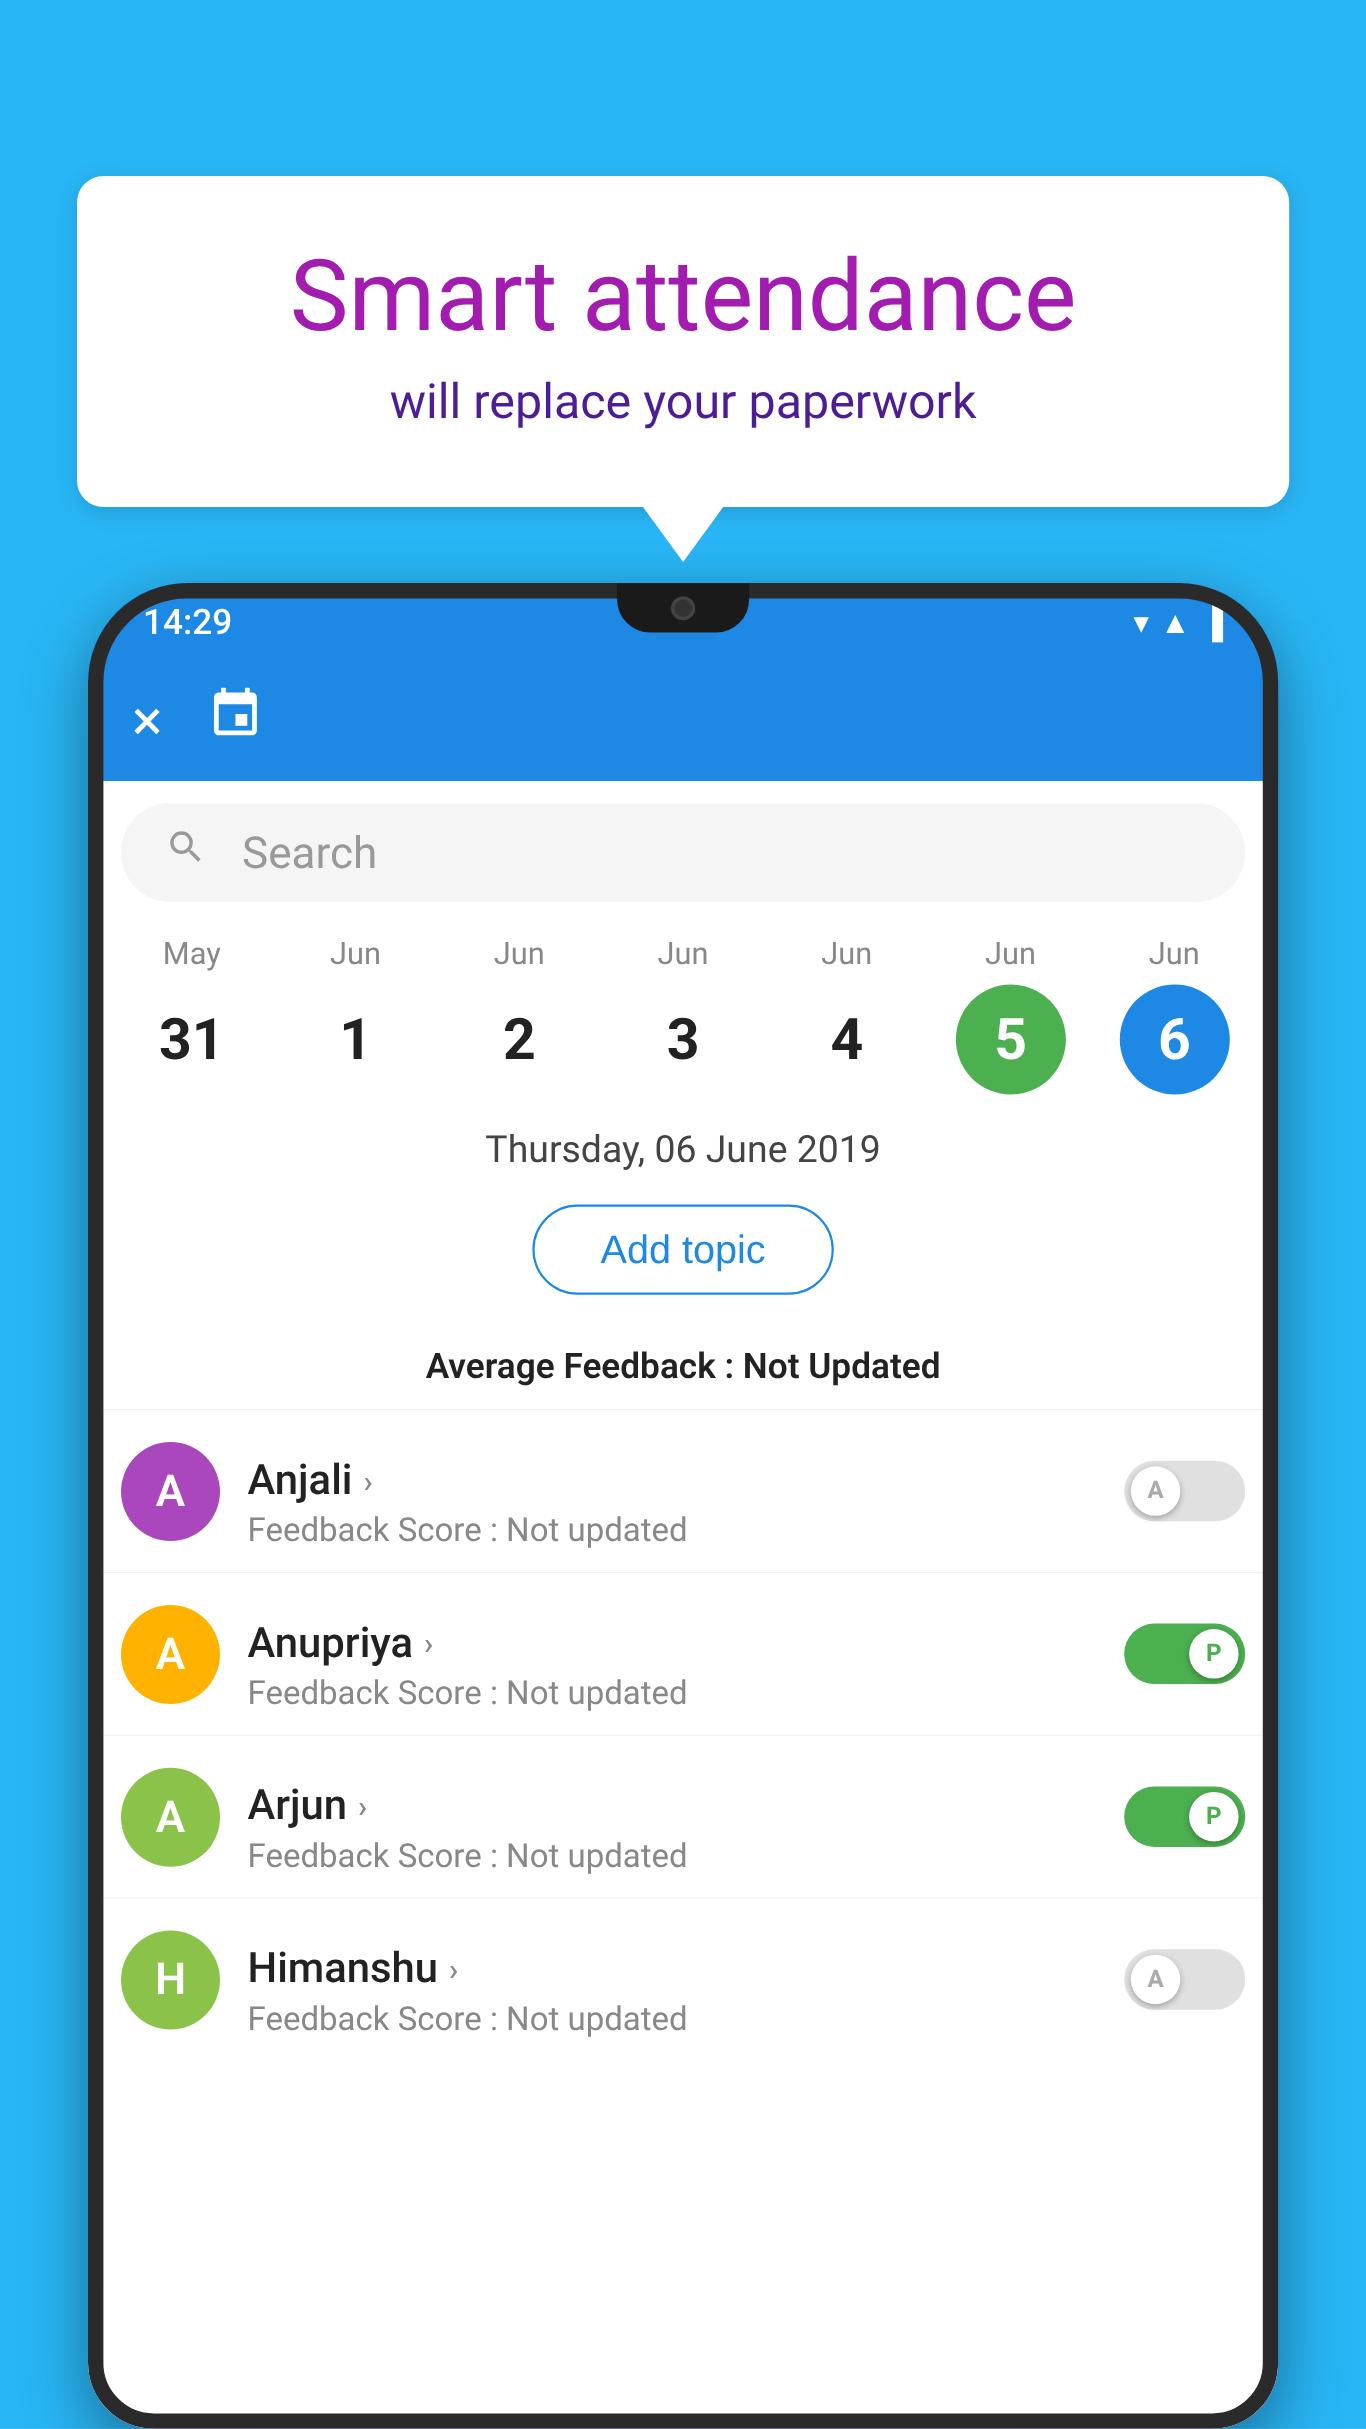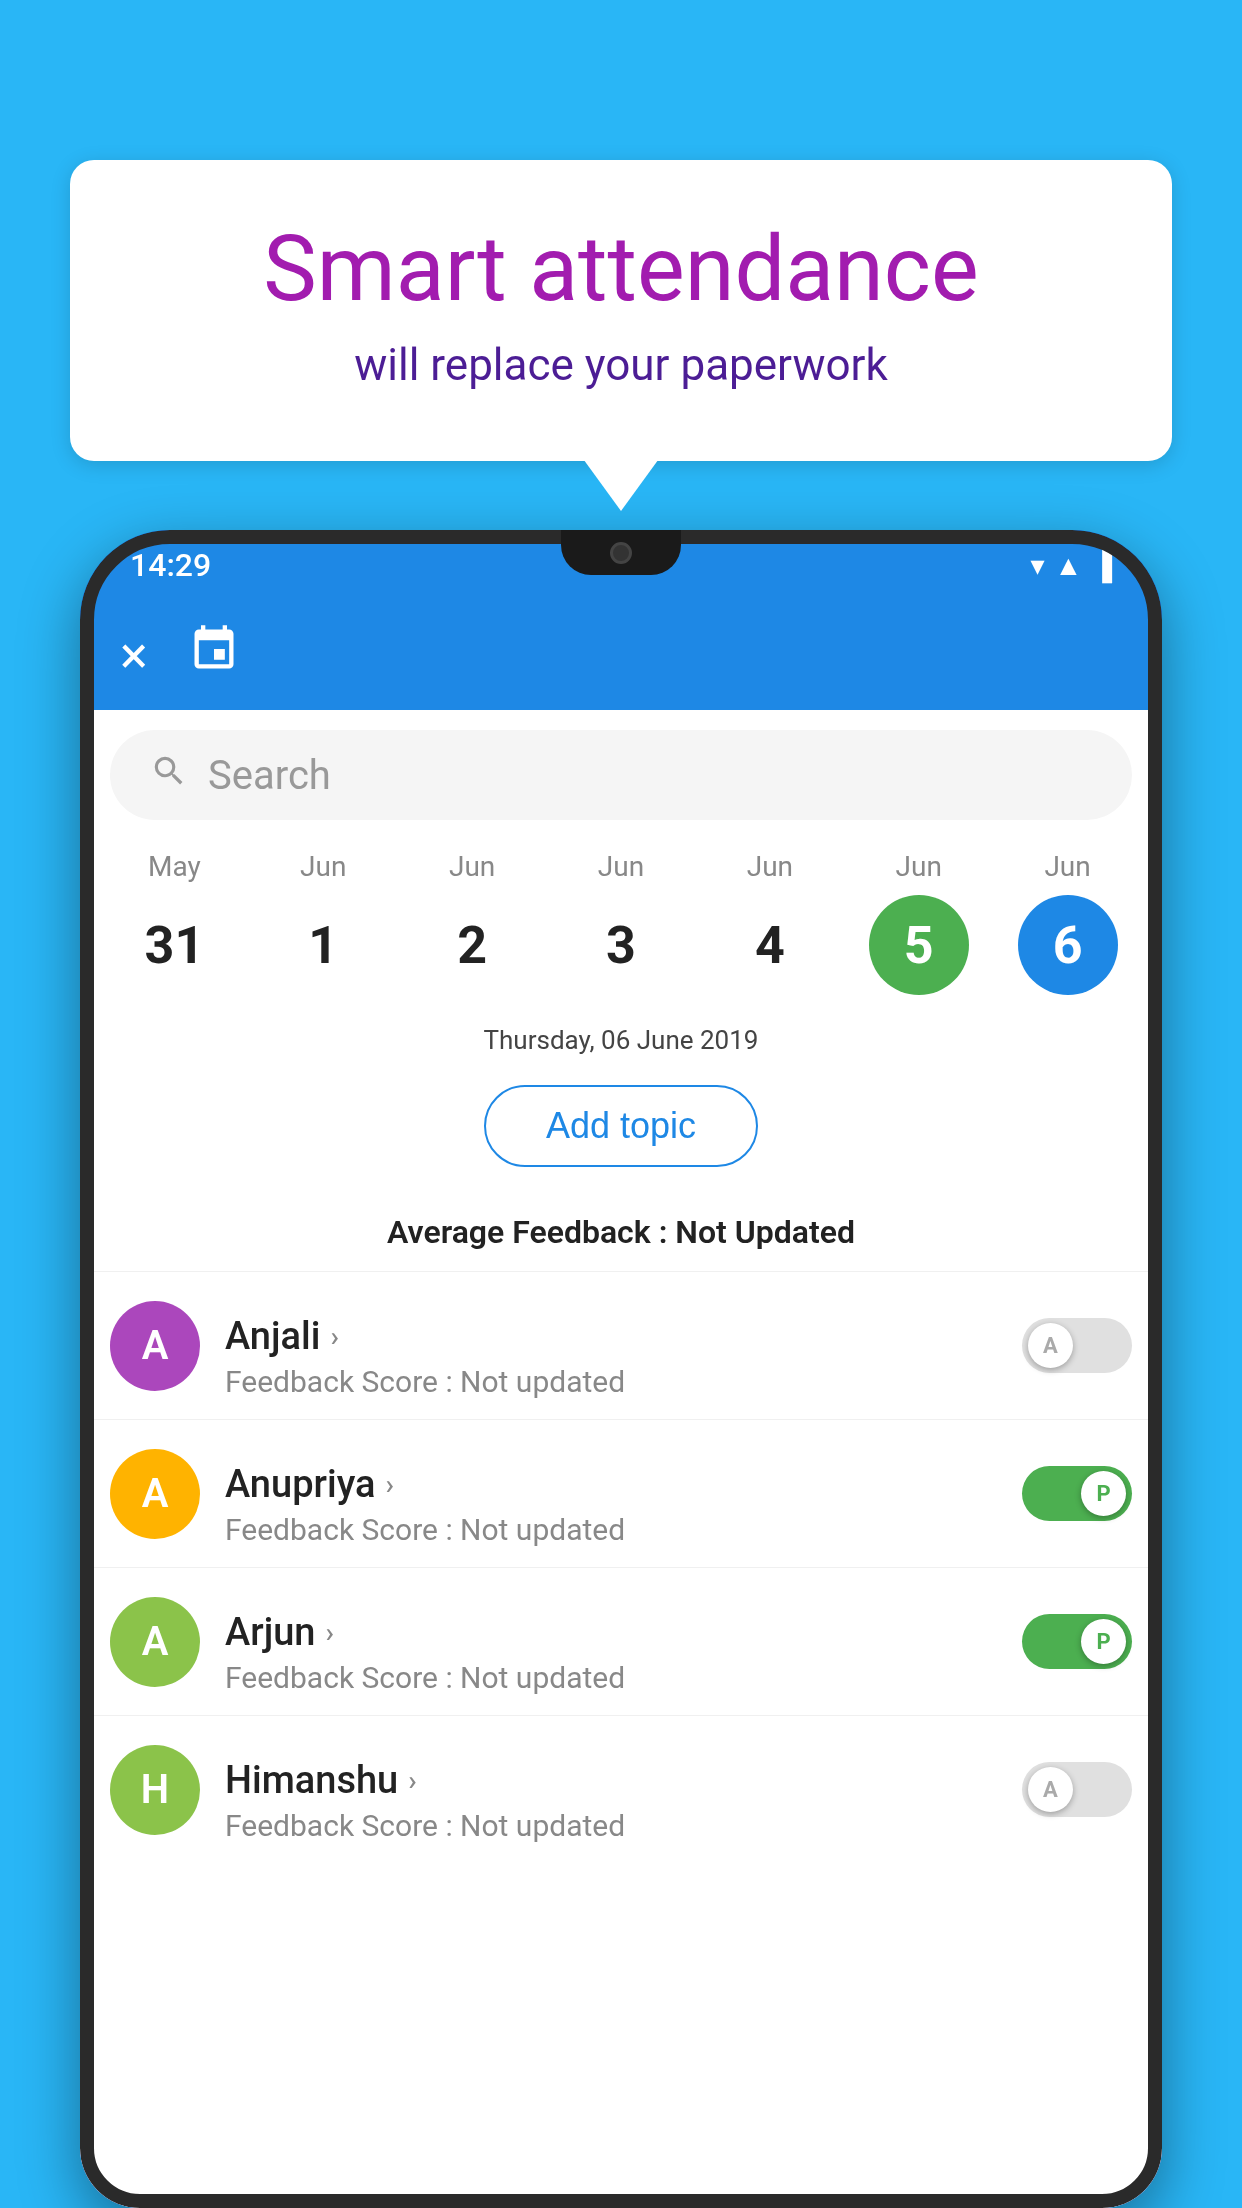--- a/index.html
+++ b/index.html
@@ -169,21 +169,21 @@
 
     
     .search-bar {
       margin: 20px 30px;
       background: #F5F5F5;
       border-radius: 50px;
       height: 90px;
       display: flex;
       align-items: center;
       padding: 0 40px;
-      gap: 20px;
+      gap: 32px;
     }
 
     .search-icon-wrap {
       color: #999;
       font-size: 38px;
     }
 
     .search-text {
       color: #999;
       font-size: 40px;
@@ -229,21 +229,21 @@
     }
 
     .cal-date.selected {
       background: #1E88E5;
       color: white;
     }
 
     
     .date-label {
       text-align: center;
-      font-size: 26px;
+      font-size: 34px;
       color: #444;
       padding: 10px 0;
       font-weight: 400;
     }
 
     
     .add-topic-btn {
       display: block;
       margin: 10px auto 20px;
       border: 2px solid #1E88E5;

